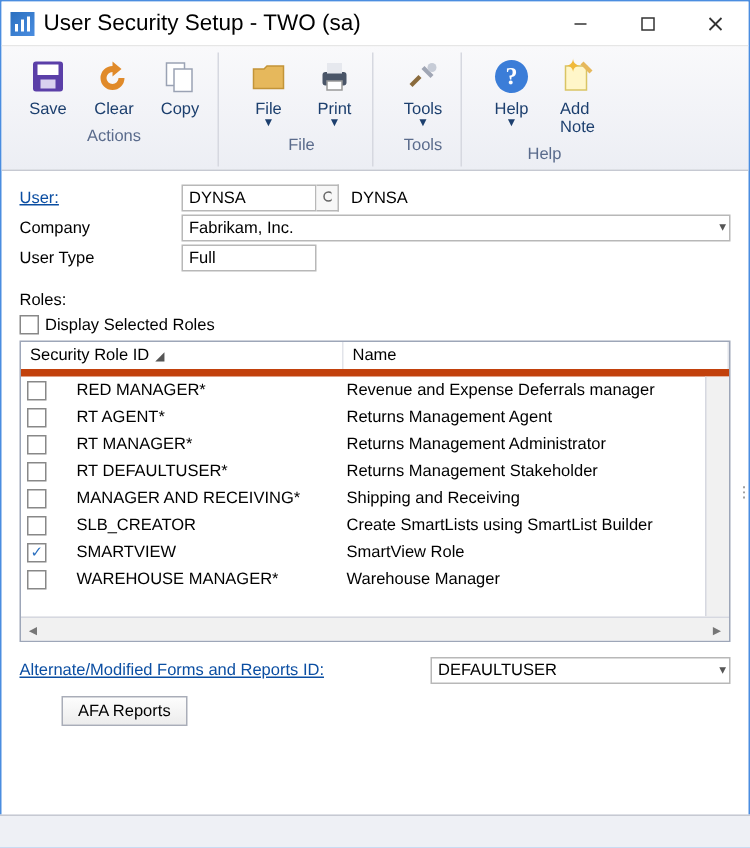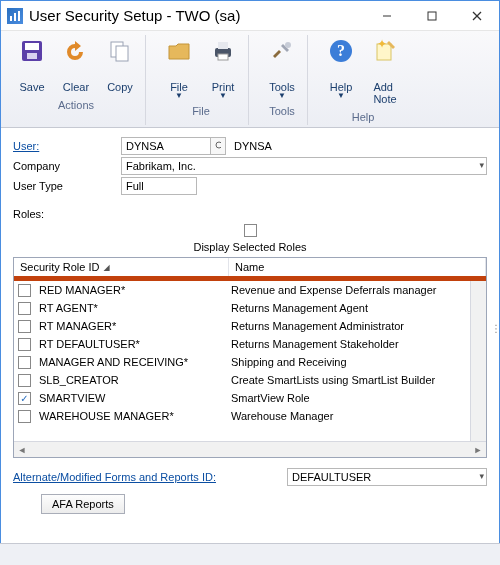--- a/index.html
+++ b/index.html
@@ -52,21 +52,21 @@
   .ribbon-group:last-child { border-right:none; }
   .ribbon-row { display:flex; gap:6px; }
   .ribbon-btn {
     display:flex; flex-direction:column; align-items:center;
     min-width: 38px;
     padding: 2px 2px;
     cursor:pointer;
     color:#1c3f6e;
   }
   .ribbon-btn .ico { width:28px; height:28px; display:flex; align-items:center; justify-content:center; }
-  .ribbon-btn .lbl { font-size:11px; margin-top:16px; color:#1c3f6e; }
+  .ribbon-btn .lbl { font-size:11px; margin-top:2px; color:#1c3f6e; }
   .ribbon-btn .drop { font-size:8px; color:#1c3f6e; line-height:6px; }
   .ribbon-group-label {
     font-size:11px; color:#5a6b8c; margin-top:4px; padding-bottom:2px;
   }
 
   .form-area {
     padding: 8px 12px 6px 12px;
   }
   .form-row { display:flex; align-items:center; height:20px; }
   .form-label { width:108px; color:#000; }
@@ -84,21 +84,21 @@
   .dropdown {
     border:1px solid #b8b8b8; height:18px; background:#fff;
     flex:1; display:flex; align-items:center; padding:0 4px; position:relative;text-align:center;
   }
   .dropdown .arrow {
     position:absolute; right:2px; top:2px; font-size:9px; color:#555;
   }
   .section {
     padding: 6px 12px 4px 12px;
   }
-  .checkbox-row { display:flex; align-items:center; gap:4px; margin:4px 0;flex-direction:column;}
+  .checkbox-row { display:flex; align-items:center; gap:4px; margin:4px 0;}
   .chk {
     width:13px; height:13px; border:1px solid #888; background:#fff;
     display:flex; align-items:center; justify-content:center; font-size:10px; color:#2a6fbf;
   }
   .grid {
     border:1px solid #9da6b8;
     background:#fff;
     margin-top:2px;
   }
   .grid-header {
@@ -110,21 +110,21 @@
     display:flex; align-items:center; gap:4px;
   }
   .col-id { width:215px;}
   .col-name { flex:1;}
   .sort-ind { font-size:8px; color:#555;}
   .grid-body { height: 160px; overflow:hidden; position:relative;}
   .grid-row {
     display:flex; align-items:center; height:18px;
     padding-left:4px;
   }
-  .grid-row .cell-id { width:211px; display:flex; align-items:center; gap:8px;}
+  .grid-row .cell-id { width:211px; display:flex; align-items:center; gap:20px;}
   .grid-row .cell-name { flex:1; padding-left:2px;}
   .hscroll {
     height:16px; background:#f1f1f1; border-top:1px solid #d6d8e0;
     position:relative;
   }
   .hscroll .arrow-l, .hscroll .arrow-r {
     position:absolute; top:0; width:16px; height:16px;
     display:flex; align-items:center; justify-content:center;
     color:#777; font-size:9px;
   }
@@ -302,21 +302,21 @@
   </div>
   <div class="form-row">
     <div class="form-label">Company</div>
     <div class="dropdown">
       <span>Fabrikam, Inc.</span>
       <span class="arrow">▾</span>
     </div>
   </div>
   <div class="form-row">
     <div class="form-label">User Type</div>
-    <div class="field sel" style="width:76px;">Full</div>
+    <div class="field sel" style="width:90px;">Full</div>
   </div>
 </div>
 
 <div class="section">
   <div style="margin-bottom:2px;">Roles:</div>
   <div class="checkbox-row">
     <div class="chk"></div>
     <span>Display Selected Roles</span>
   </div>
   <div class="grid">

